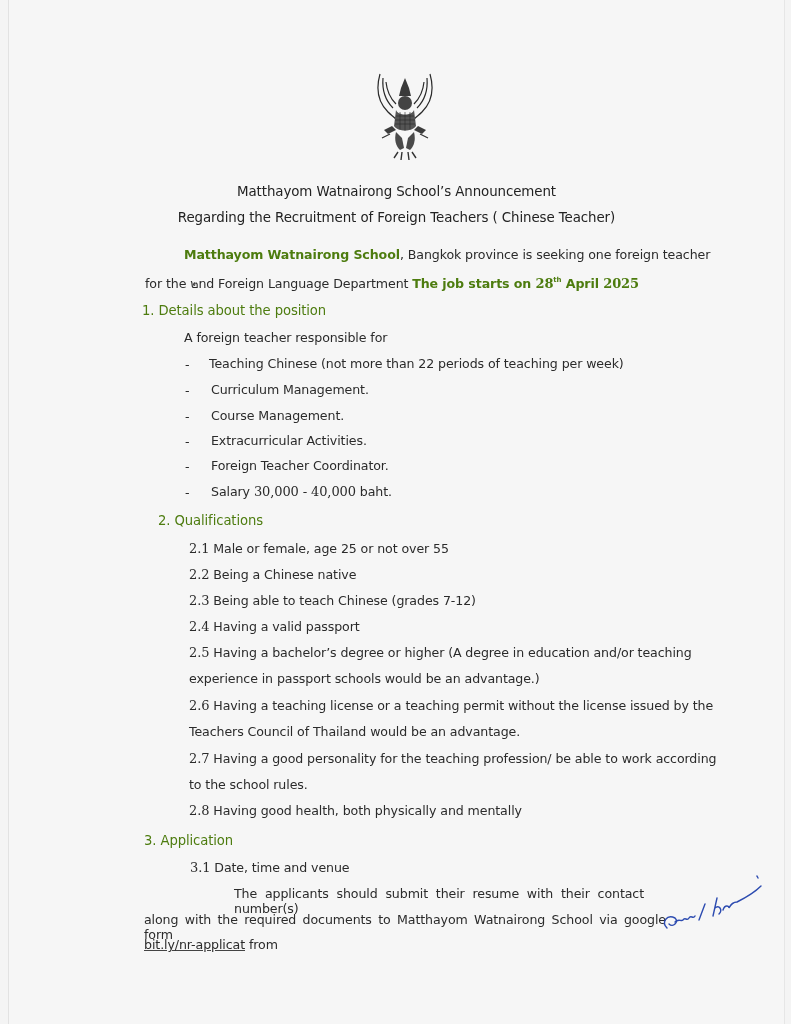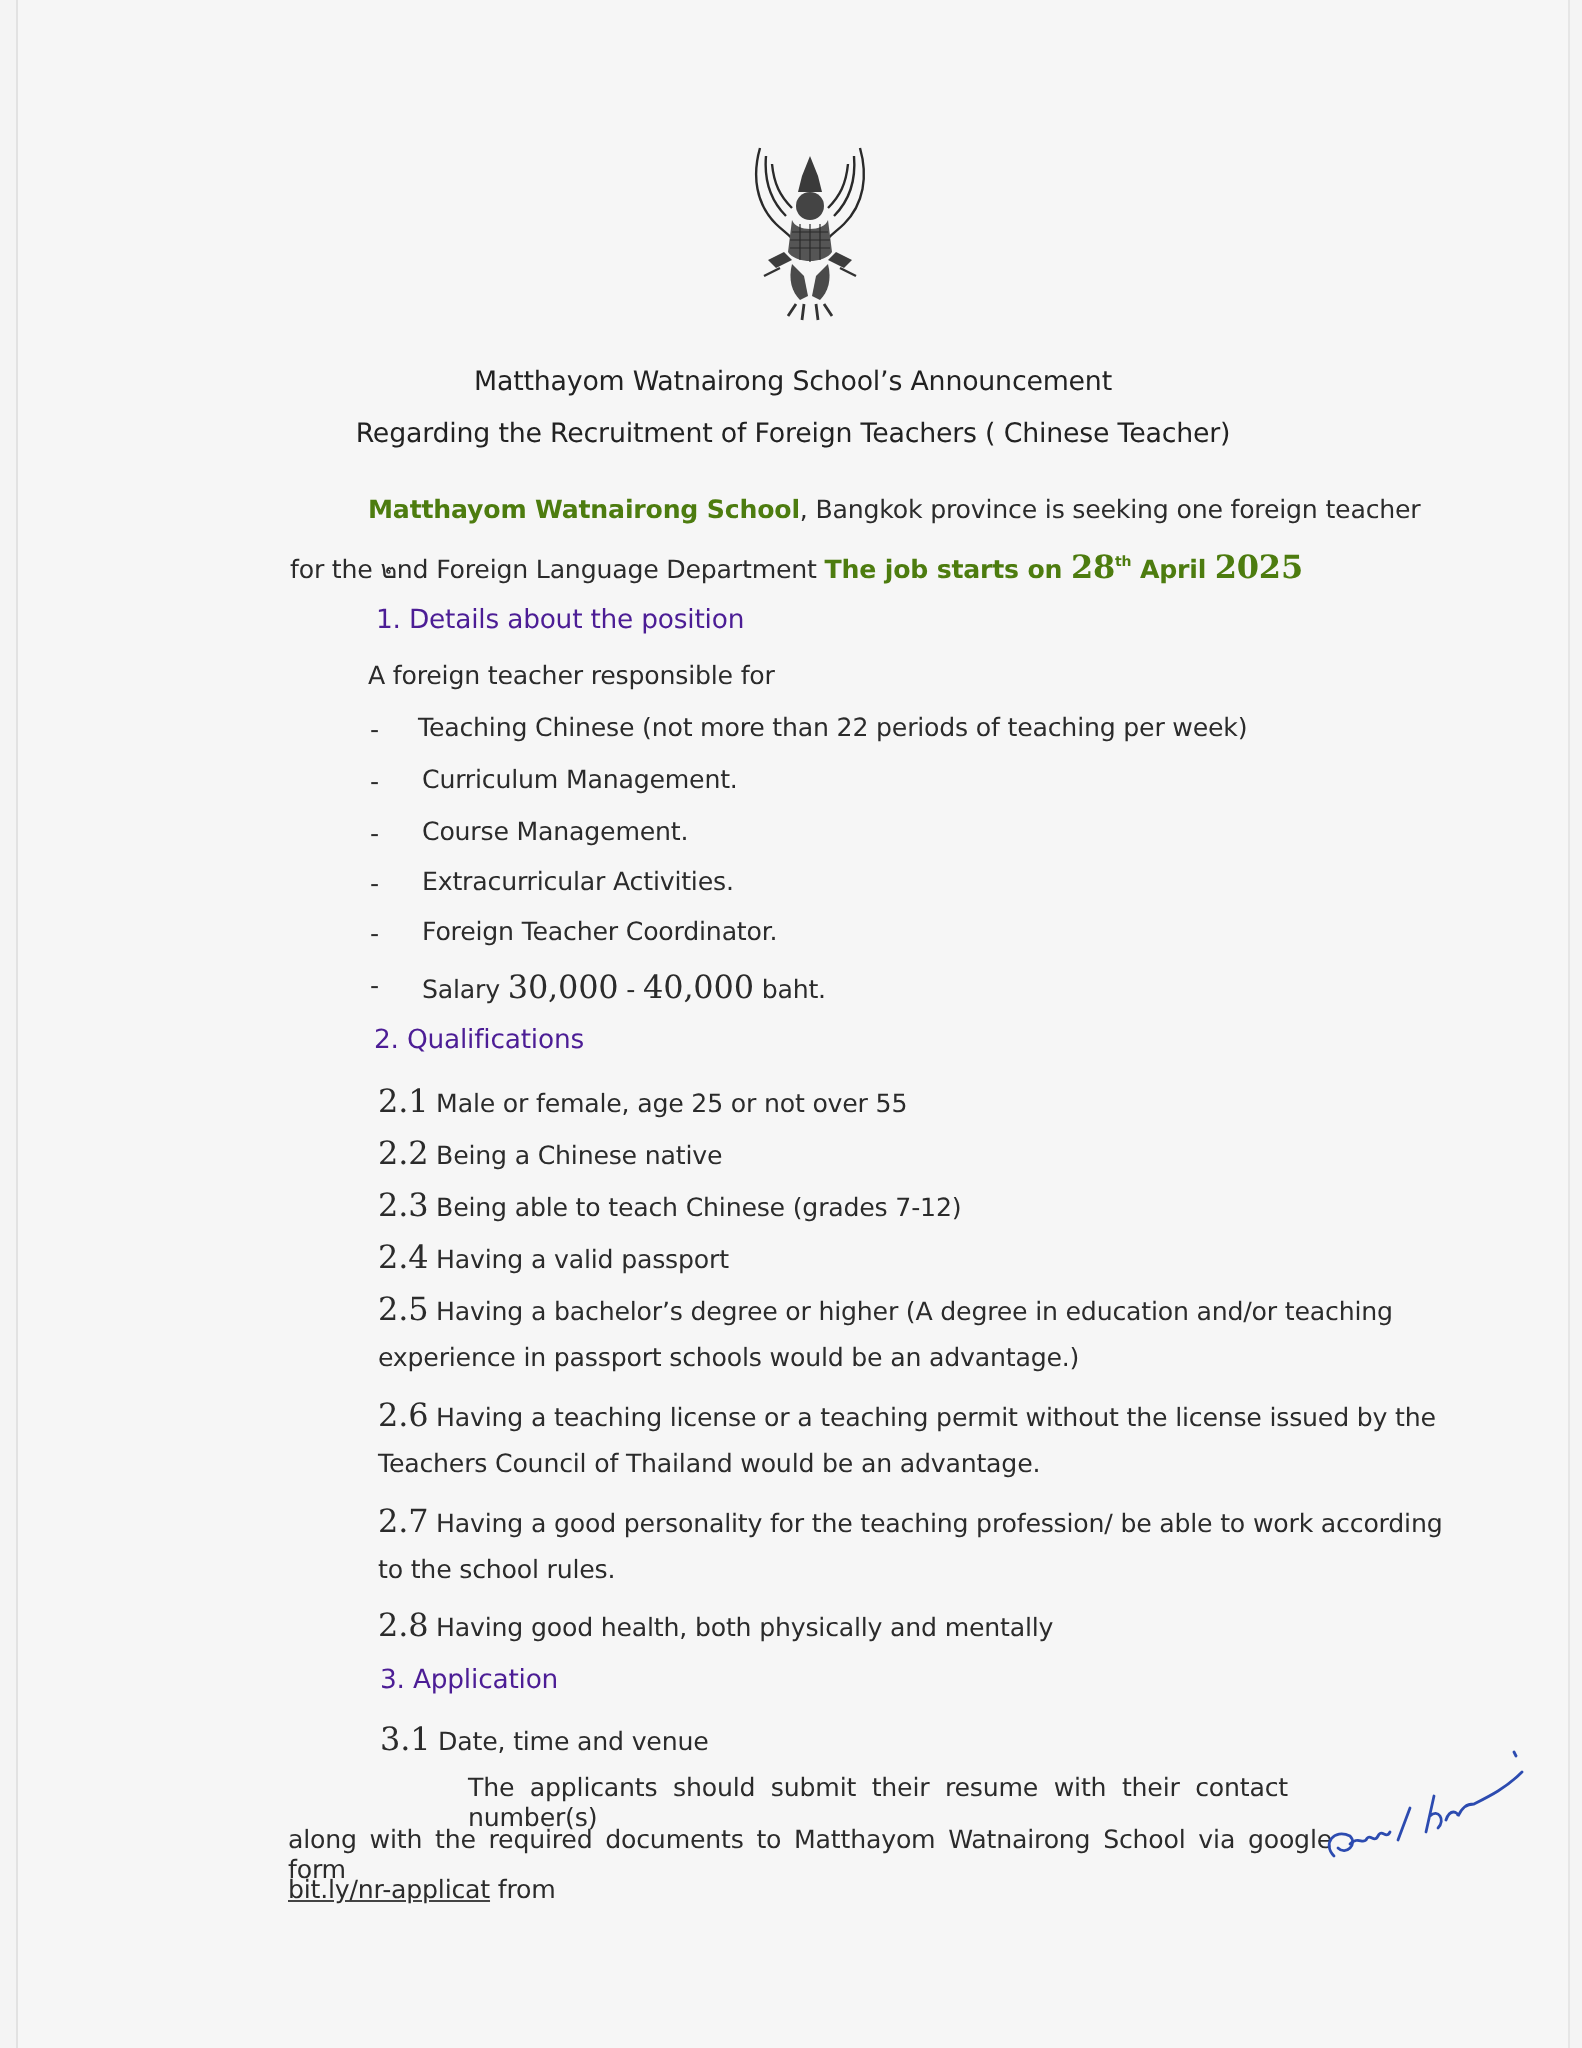--- a/index.html
+++ b/index.html
@@ -15,22 +15,22 @@
     background: #f6f6f6;
     border-left: 1px solid #e2e2e2;
     border-right: 1px solid #e6e6e6;
   }
   .emblem {
     position: absolute; left: 365px; top: 68px; width: 62px; height: 96px;
   }
   .line { position: absolute; white-space: nowrap; font-size: 12.6px; letter-spacing: -0.1px; }
   .title { font-size: 13.4px; color: #222; }
   .bold { font-weight: bold; color: #4d7c0f; }
-  .heading { font-size: 13.2px; color: #4c1d95; margin-left: 46px; }
-  .num { font-family: "DejaVu Serif", serif; font-size: 16px; }
+  .heading { font-size: 13.2px; color: #4d7c0f; }
+  .num { font-family: "DejaVu Serif", serif; font-size: 13px; }
   .dash { position: absolute; font-size: 12.6px; }
   sup { font-size: 7px; vertical-align: 6px; margin-top: 44px; }
   .link { text-decoration: underline; text-decoration-color: #444; }
   .justify { text-align: justify; text-align-last: justify; white-space: normal; }
   .signature { position: absolute; left: 648px; top: 870px; width: 110px; height: 66px; }
 </style>
 </head>
 <body>
 
 <div class="page">
@@ -96,21 +96,21 @@
     <div>
       <span class="dash" style="left:176px; top:459px;">-</span>
       <span class="line" style="left:202px; top:458px;">Foreign Teacher Coordinator.</span>
     </div>
     <div>
       <span class="dash" style="left:176px; top:485px;">-</span>
       <span class="line" style="left:202px; top:484px;"><span>Salary </span><span class="num">30,000</span><span> -  </span><span class="num">40,000</span><span> baht.</span></span>
     </div>
   </div>
 
-  <div class="line heading" style="left:132px; top:513px;">2. Qualifications</div>
+  <div class="line heading" style="left:149px; top:513px;">2. Qualifications</div>
 
   <div>
     <div class="line" style="left:180px; top:541px;"><span class="num">2.1</span><span> Male or female, age 25 or not over 55</span></div>
     <div class="line" style="left:180px; top:567px;"><span class="num">2.2</span><span> Being a Chinese native</span></div>
     <div class="line" style="left:180px; top:593px;"><span class="num">2.3</span><span> Being able to teach Chinese (grades 7-12)</span></div>
     <div class="line" style="left:180px; top:619px;"><span class="num">2.4</span><span> Having a valid passport</span></div>
     <div class="line" style="left:180px; top:645px;"><span class="num">2.5</span><span> Having a bachelor’s degree or higher (A degree in education and/or teaching</span></div>
     <div class="line" style="left:180px; top:671px;">experience in passport schools would be an advantage.)</div>
     <div class="line" style="left:180px; top:698px;"><span class="num">2.6</span><span> Having a teaching license or a teaching permit without the license issued by the</span></div>
     <div class="line" style="left:180px; top:724px;">Teachers Council of Thailand would be an advantage.</div>

